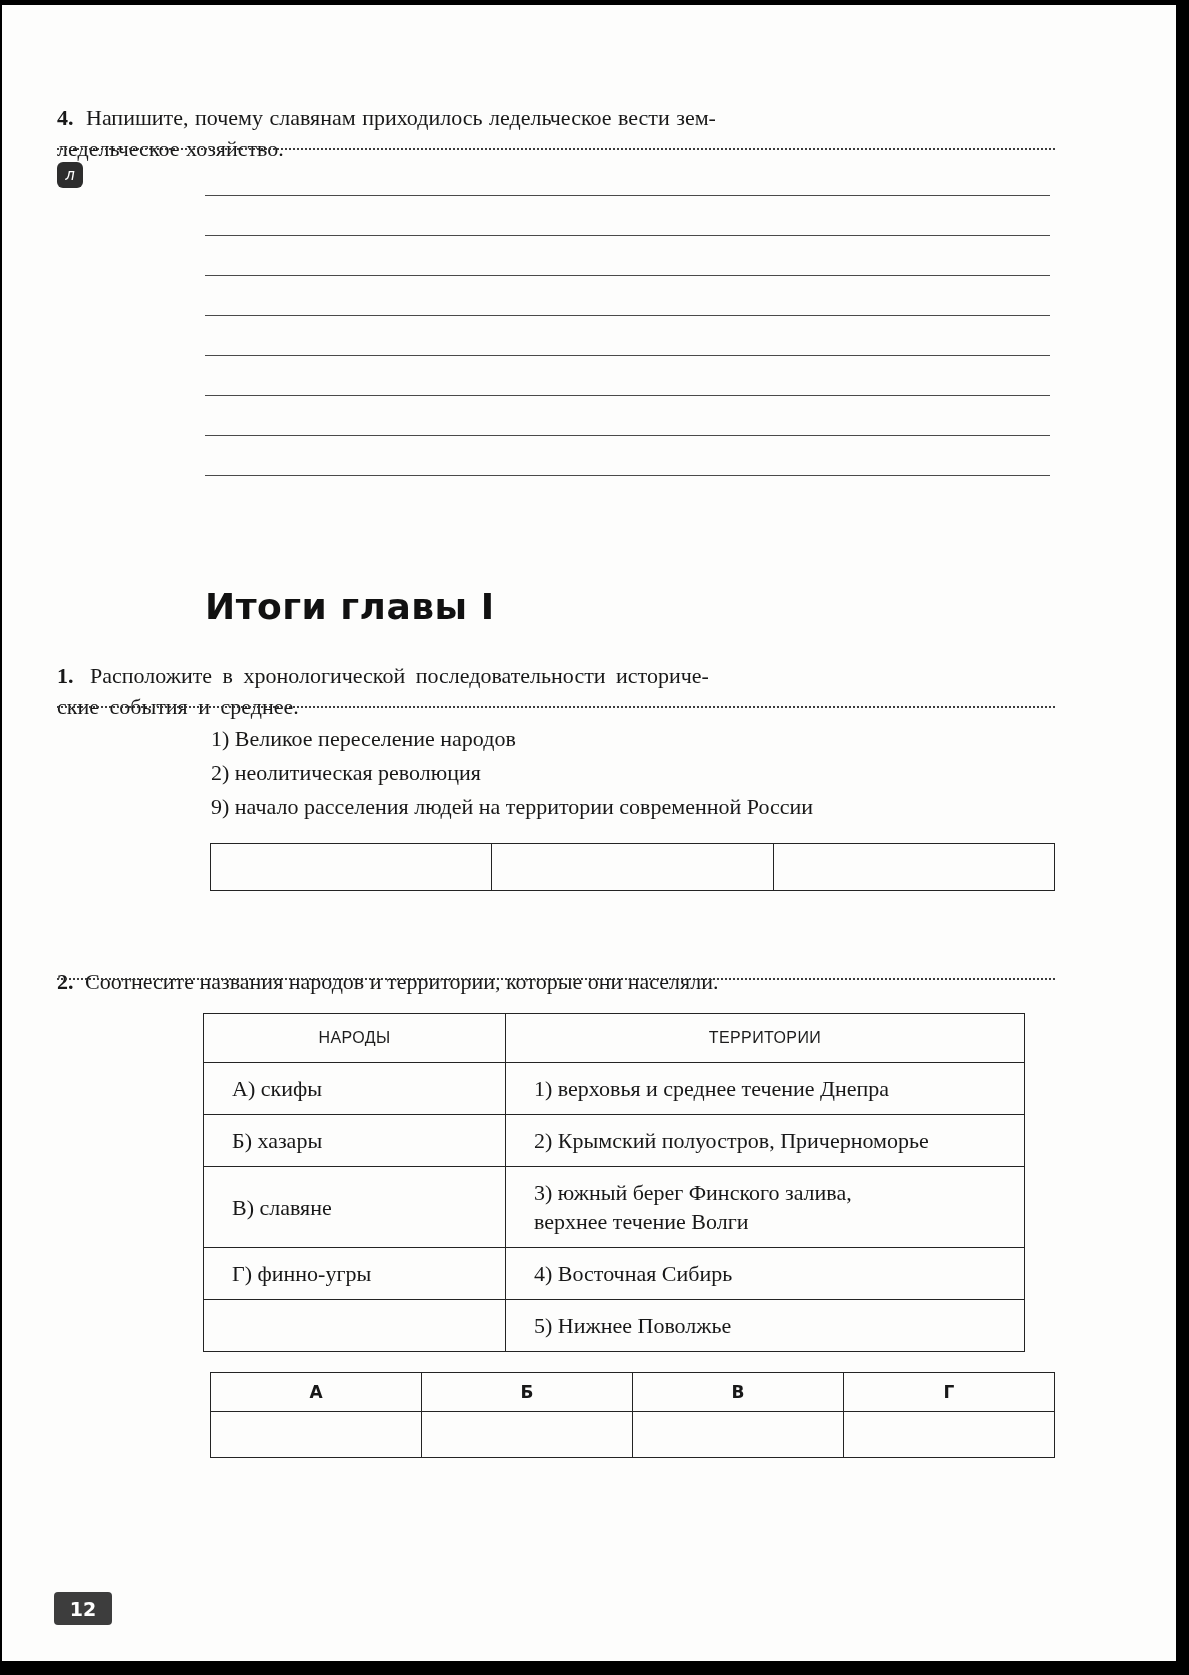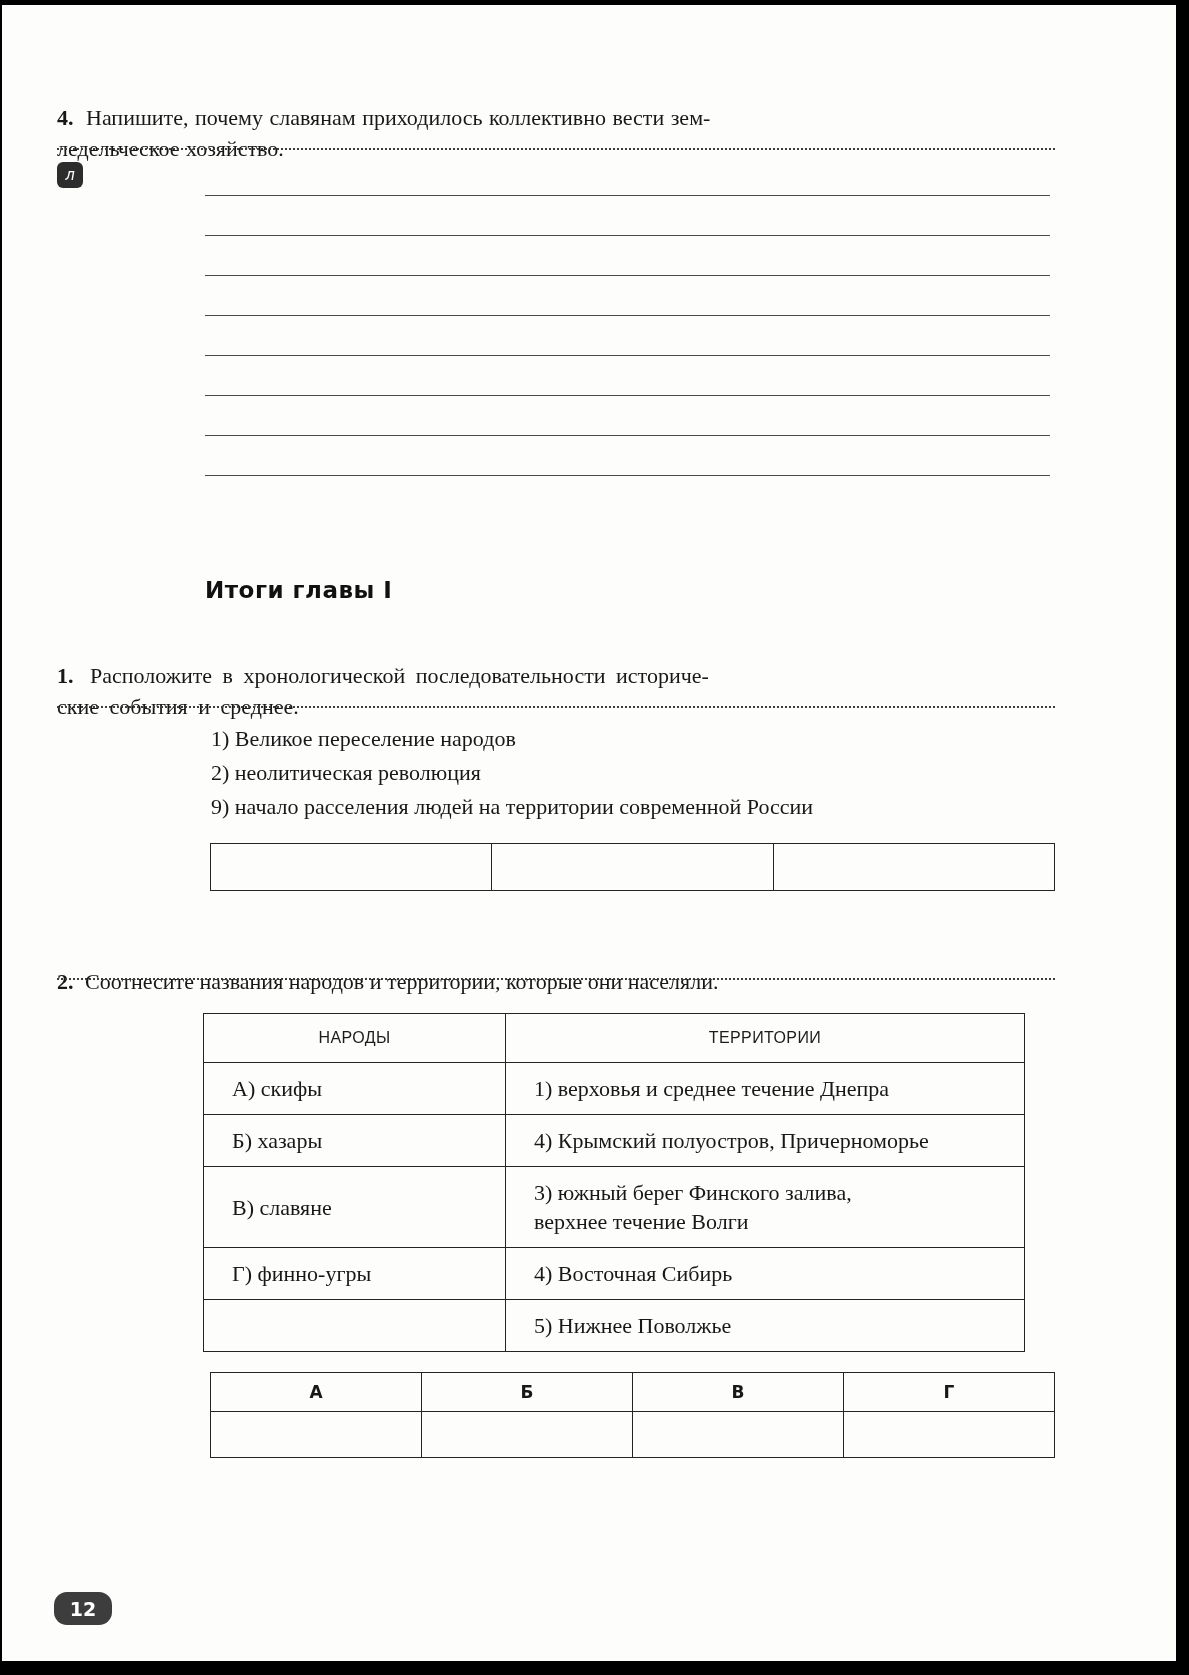--- a/index.html
+++ b/index.html
@@ -36,21 +36,21 @@
     font-family: "DejaVu Sans", sans-serif; font-size: 15px; font-style: italic;
     display: flex; align-items: center; justify-content: center;
   }
 
   .answer-lines { position: absolute; left: 205px; top: 156px; width: 845px; }
   .answer-lines .line { height: 39px; border-bottom: 1.6px solid #4a4a4a; }
 
   .chapter-heading {
     position: absolute; left: 205px; top: 562px;
     font-family: "DejaVu Sans", sans-serif; font-weight: bold;
-    font-size: 23px; letter-spacing: 0.5px; color: #111;
+    font-size: 36px; letter-spacing: 0.5px; color: #111;
   }
 
   .list { position: absolute; left: 211px; top: 722px; font-size: 22px; line-height: 34px; }
 
   table { border-collapse: collapse; }
   td, th { border: 1.5px solid #242424; }
 
   .chron-table { position: absolute; left: 210px; top: 843px; width: 845px; }
   .chron-table td { height: 44px; width: 33.33%; }
 
@@ -64,38 +64,38 @@
 
   .answer-table { position: absolute; left: 210px; top: 1372px; width: 845px; }
   .answer-table th {
     font-family: "DejaVu Sans", sans-serif; font-size: 17px; font-weight: bold;
     height: 36px; width: 25%;
   }
   .answer-table td { height: 43px; }
 
   .page-number {
     position: absolute; left: 54px; top: 1592px; width: 58px; height: 33px;
-    background: #3d3d3d; border-radius: 13px; color: #fff;
+    background: #3d3d3d; border-radius: 4px; color: #fff;
     font-family: "DejaVu Sans", sans-serif; font-weight: bold; font-size: 19px;
     display: flex; align-items: center; justify-content: center; text-align: right;
   }
 </style>
 </head>
 <body>
 
 <div class="page">
 
   <div class="frame frame-top"></div>
   <div class="frame frame-right"></div>
   <div class="frame frame-bottom"></div>
   <div class="frame frame-left"></div>
 
   <p class="para p-task4">
     <span class="task-num">4.</span>
-    <span>Напишите, почему славянам приходилось коллективно вести зем-</span><br>
+    <span>Напишите, почему славянам приходилось ледельческое вести зем-</span><br>
     <span>ледельческое хозяйство.</span>
   </p>
   <div class="dotted d1"></div>
   <div class="write-icon">
     <span>л</span>
   </div>
 
   <div class="answer-lines">
     <div class="line"></div>
     <div class="line"></div>
@@ -145,21 +145,21 @@
         <th>ТЕРРИТОРИИ</th>
       </tr>
     </thead>
     <tbody>
       <tr>
         <td class="col-left">А) скифы</td>
         <td>1) верховья и среднее течение Днепра</td>
       </tr>
       <tr>
         <td class="col-left">Б) хазары</td>
-        <td>4) Крымский полуостров, Причерноморье</td>
+        <td>2) Крымский полуостров, Причерноморье</td>
       </tr>
       <tr>
         <td class="col-left">В) славяне</td>
         <td>
           <span>3) южный берег Финского залива,</span><br>
           <span>верхнее течение Волги</span>
         </td>
       </tr>
       <tr>
         <td class="col-left">Г) финно-угры</td>

